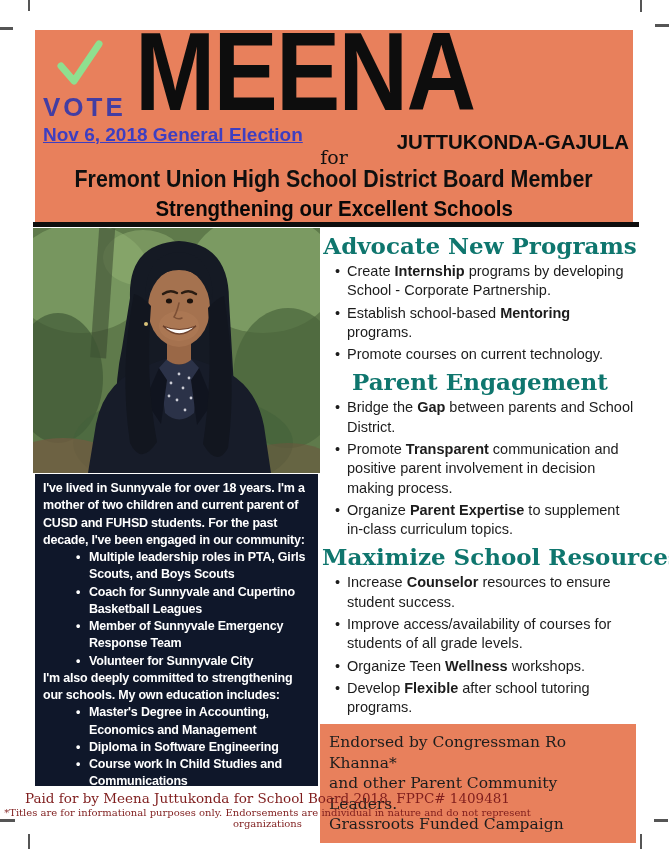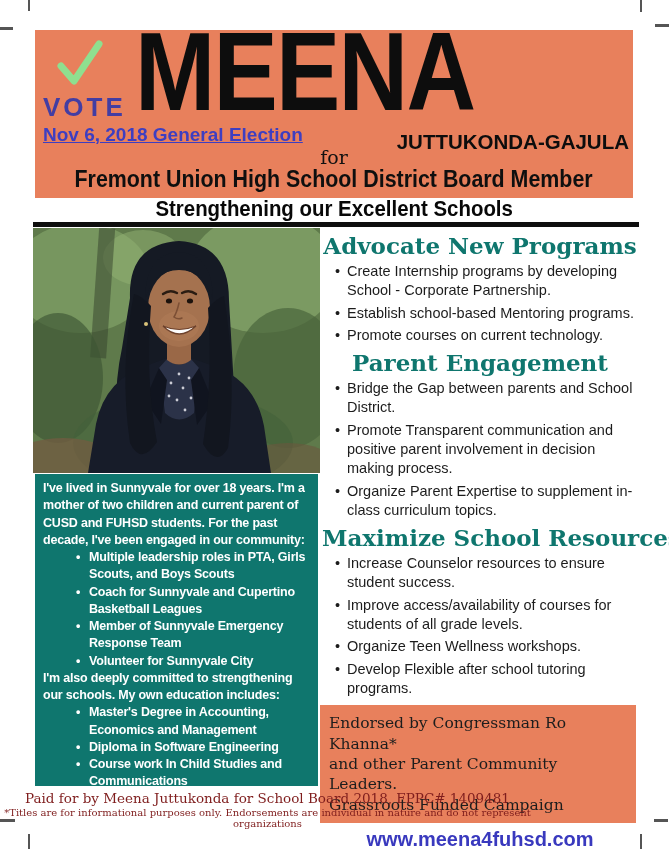--- a/index.html
+++ b/index.html
@@ -4,49 +4,49 @@
 <style>
   * { margin:0; padding:0; box-sizing:border-box; }
   html,body { background:#fff; }
   body { font-family:"Liberation Sans", sans-serif; }
   #page { position:relative; width:669px; height:849px; background:#fff; overflow:hidden; }
 
   
   .mark { position:absolute; background:#555; }
 
   
-  #banner { position:absolute; left:35px; top:30px; width:598px; height:168px; background:#E8805C; }
+  #banner { position:absolute; left:35px; top:30px; width:598px; height:196px; background:#E8805C; }
   #check { position:absolute; left:18px; top:8px; width:54px; height:50px; }
   #vote { position:absolute; left:8px; top:62px; font-size:26px; font-weight:bold; letter-spacing:3px; color:#433DA3; }
   #meena { position:absolute; left:100px; top:-14px; font-size:112px; font-weight:bold; letter-spacing:-2px; color:#0d0d0d; line-height:1; transform:scaleX(.86); transform-origin:left top; white-space:nowrap; }
   #edate { position:absolute; left:8px; top:94px; font-size:19px; font-weight:bold; color:#3E3EC1; white-space:nowrap;text-decoration:underline; }
   #lname { position:absolute; right:4px; top:100px; font-size:20.5px; font-weight:bold; color:#0d0d0d; white-space:nowrap; }
   #forword { position:absolute; left:0; top:116px; width:100%; text-align:center; font-family:"DejaVu Serif", serif; font-size:19px; color:#111; }
   #office { position:absolute; left:0; top:136px; width:100%; text-align:center; white-space:nowrap; }
   #office span { display:inline-block; font-size:23px; font-weight:bold; color:#0f0f0f; transform:scaleX(.93); transform-origin:center; }
 
   
   #tagline { position:absolute; left:35px; top:197px; width:598px; text-align:center; white-space:nowrap; }
   #tagline span { display:inline-block; font-size:21.5px; font-weight:bold; color:#080808; transform:scaleX(.95); }
   #rule { position:absolute; left:33px; top:222px; width:606px; height:5px; background:#0e0e0e; }
 
   
   #photo { position:absolute; left:33px; top:228px; width:287px; height:245px; }
-  #bio { position:absolute; left:35px; top:474px; width:283px; height:312px; background:#0f766e; color:#fff; font-weight:bold; font-size:12.5px; line-height:1.38; letter-spacing:-0.2px; padding:6px 8px; }
+  #bio { position:absolute; left:35px; top:474px; width:283px; height:312px; background:#0f172a; color:#fff; font-weight:bold; font-size:12.5px; line-height:1.38; letter-spacing:-0.2px; padding:6px 8px; }
   #bio ul { margin:0; padding-left:46px; list-style:none; }
   #bio li { position:relative; }
   #bio li::before { content:"•"; position:absolute; left:-13px; }
 
   
   #rcol { position:absolute; left:322px; top:228px; width:316px; }
   #rcol h2 { font-family:"DejaVu Serif", serif; font-size:23px; font-weight:bold; color:#0f766e; text-align:center; margin:4px 0 3px; white-space:nowrap; }
   #rcol ul { list-style:none; padding-left:13px; margin:0 0 2px; }
   #rcol li { position:relative; font-size:14.5px; line-height:1.33; color:#1c1c1c; padding-left:12px; margin-bottom:3px; }
   #rcol li::before { content:"•"; position:absolute; left:0; top:0; }
-  #rcol .b { font-weight:normal; }
+  #rcol .b { font-weight:bold; }
 
   #endorse { margin-top:7px; margin-left:-2px; width:316px; background:#E8805C; padding:8px 9px; font-family:"DejaVu Serif", serif; font-size:15.5px; line-height:1.32; color:#1d1d1d; }
   #website { margin-top:5px; text-align:center; font-size:20px; font-weight:bold; color:#3939BE; }
 
   
   #footer { position:absolute; left:0; top:790px; width:535px; text-align:center; font-family:"DejaVu Serif", serif; color:#7f1d1d; }
   #footer .f1 { font-size:13.5px; }
   #footer .f2 { font-size:10px; margin-top:1px; }
 </style>
 </head>

